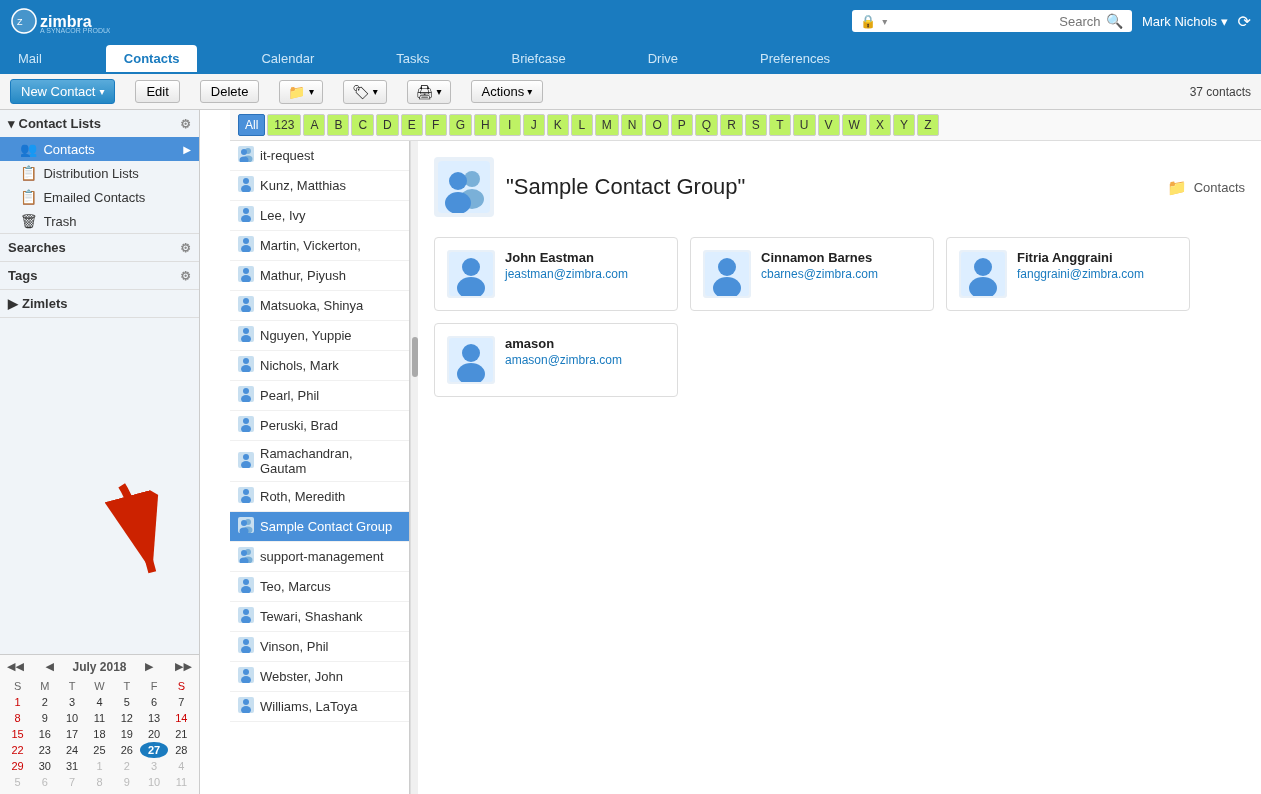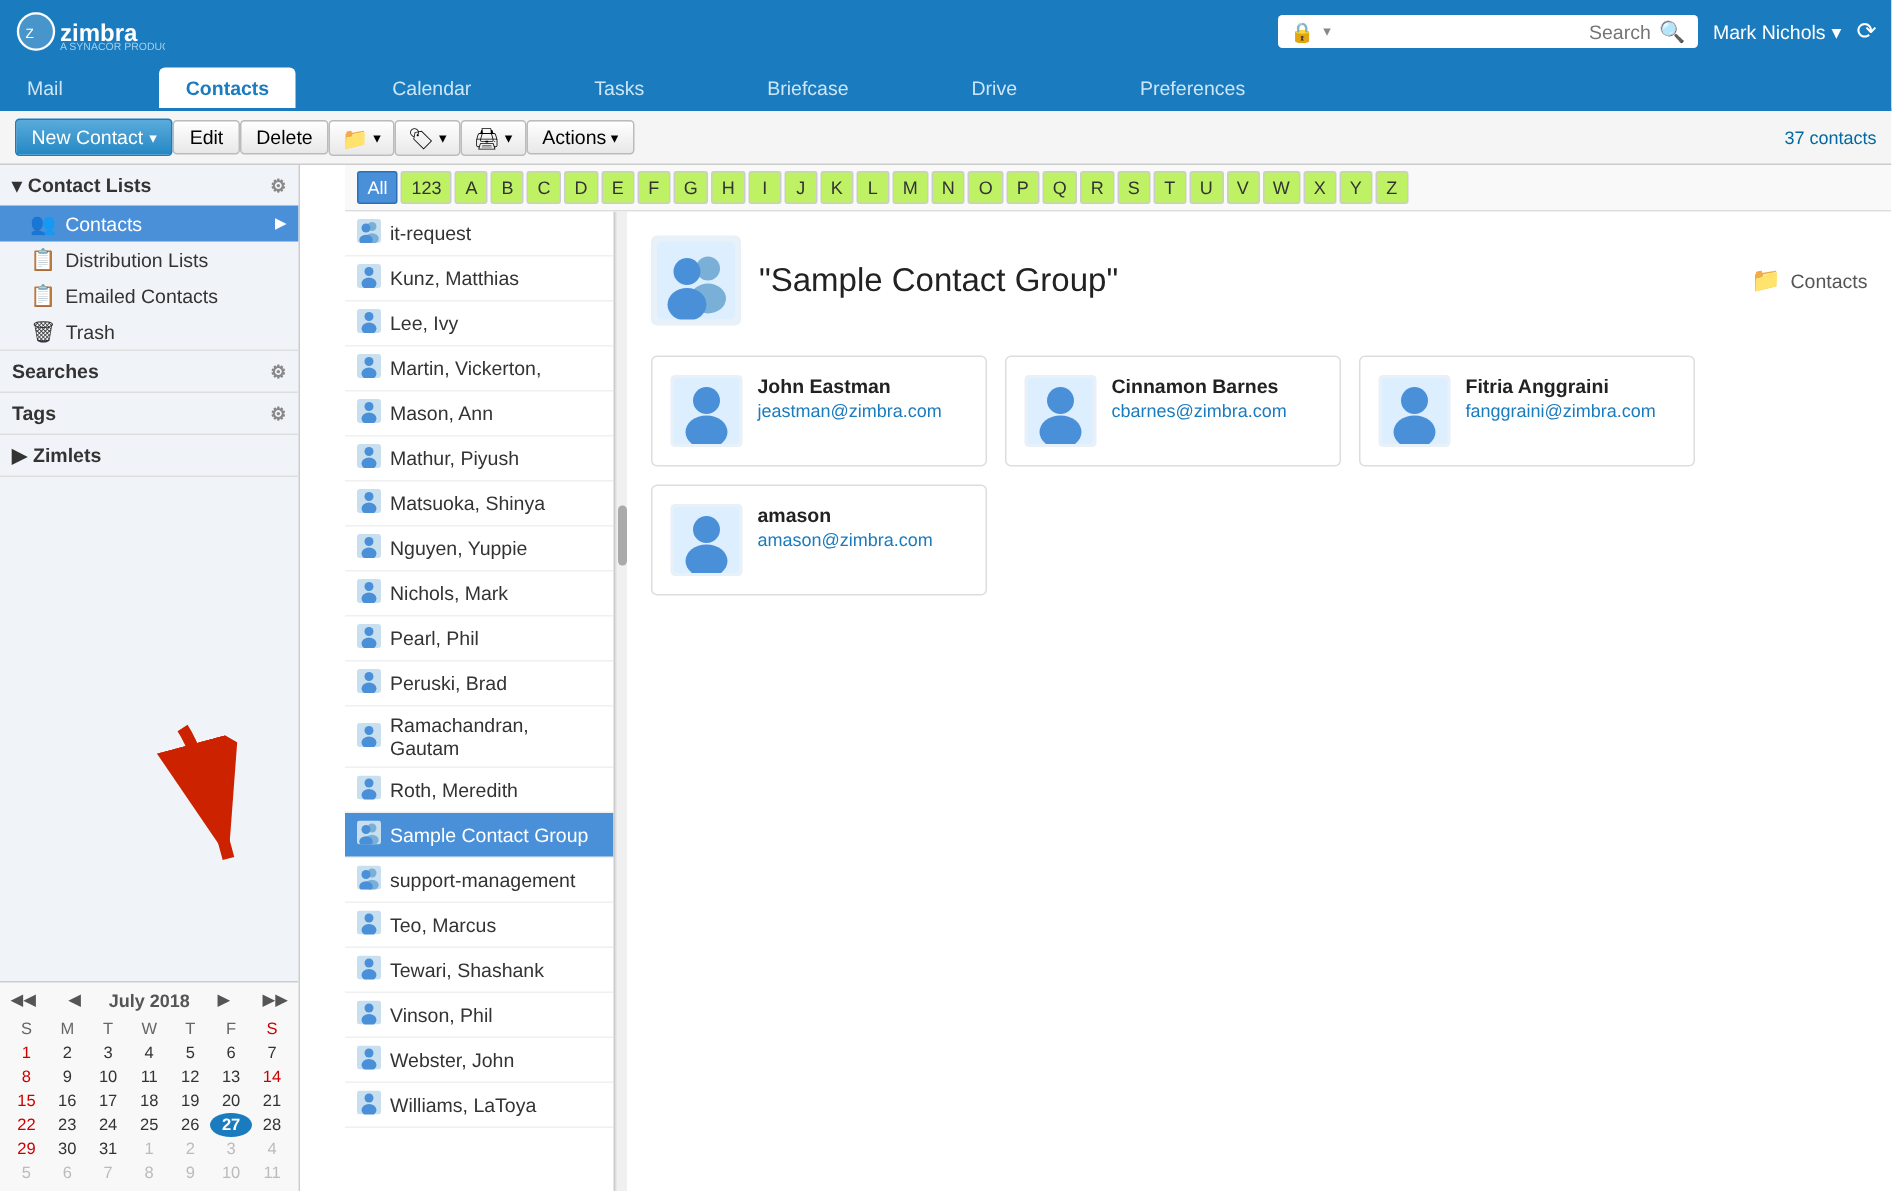--- a/index.html
+++ b/index.html
@@ -56,21 +56,21 @@
     }
 
     
     .toolbar {
       background: #f5f5f5;
       border-bottom: 1px solid #ccc;
       height: 36px;
       display: flex;
       align-items: center;
       padding: 0 10px;
-      gap: 0;
+      gap: 20px;
     }
     .btn-new-contact {
       background: linear-gradient(to bottom, #5aabdb, #2488c4);
       color: #fff;
       border: 1px solid #1a7bbf;
       border-radius: 3px;
       padding: 4px 10px;
       font-size: 13px;
       cursor: pointer;
       display: flex;
@@ -85,21 +85,21 @@
       padding: 3px 10px;
       font-size: 13px;
       cursor: pointer;
       display: flex;
       align-items: center;
       gap: 3px;
     }
     .toolbar-btn .dropdown-arrow { font-size: 10px; }
     .contact-count {
       margin-left: auto;
-      color: #0369a1;
+      color: #404040;
       font-size: 12px;
     }
 
     
     .main-layout {
       display: flex;
       height: calc(794px - 42px - 32px - 36px);
     }
 
     
@@ -286,21 +286,21 @@
     
     .contact-cards {
       display: flex;
       flex-wrap: wrap;
       gap: 12px;
     }
     .contact-card {
       border: 1px solid #ddd;
       border-radius: 4px;
       padding: 12px;
-      width: 224px;
+      width: 244px;
       display: flex;
       align-items: flex-start;
       gap: 10px;
       background: #fff;
     }
     .card-avatar {
       width: 48px;
       height: 48px;
       background: #e8f0f8;
       border-radius: 3px;
@@ -604,28 +604,20 @@
                   <ellipse cx="8" cy="13" rx="5" ry="4" fill="#4a90d9"></ellipse>
                 </svg></span>
               <span>Martin, Vickerton,</span>
             </div>
             <div class="contact-list-item">
               <span class="contact-icon"><svg width="16" height="16" viewBox="0 0 16 16">
                   <rect width="16" height="16" rx="2" fill="#c8dff0"></rect>
                   <circle cx="8" cy="5" r="3" fill="#4a90d9"></circle>
                   <ellipse cx="8" cy="13" rx="5" ry="4" fill="#4a90d9"></ellipse>
                 </svg></span>
-              <span>Mason, Ann</span>
-            </div>
-            <div class="contact-list-item">
-              <span class="contact-icon"><svg width="16" height="16" viewBox="0 0 16 16">
-                  <rect width="16" height="16" rx="2" fill="#c8dff0"></rect>
-                  <circle cx="8" cy="5" r="3" fill="#4a90d9"></circle>
-                  <ellipse cx="8" cy="13" rx="5" ry="4" fill="#4a90d9"></ellipse>
-                </svg></span>
               <span>Mathur, Piyush</span>
             </div>
             <div class="contact-list-item">
               <span class="contact-icon"><svg width="16" height="16" viewBox="0 0 16 16">
                   <rect width="16" height="16" rx="2" fill="#c8dff0"></rect>
                   <circle cx="8" cy="5" r="3" fill="#4a90d9"></circle>
                   <ellipse cx="8" cy="13" rx="5" ry="4" fill="#4a90d9"></ellipse>
                 </svg></span>
               <span>Matsuoka, Shinya</span>
             </div>

